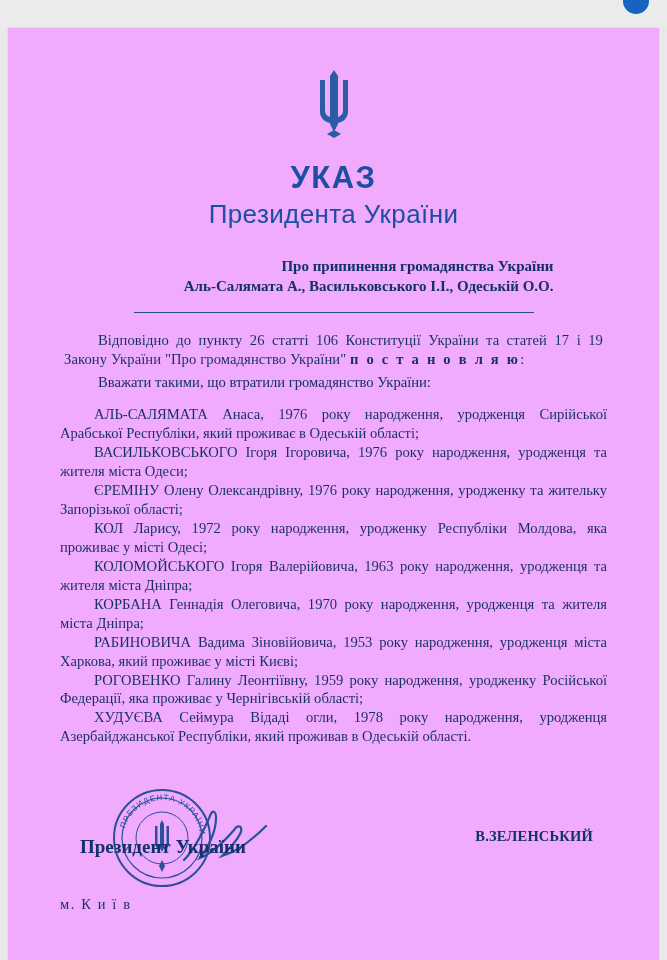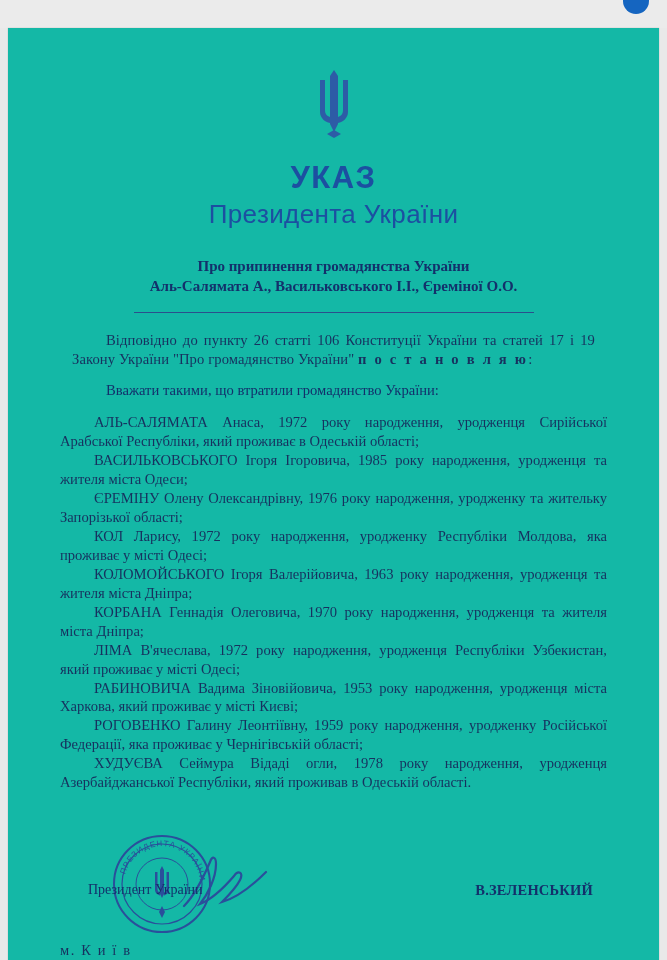--- a/index.html
+++ b/index.html
@@ -28,21 +28,21 @@
     height: 26px;
     border-radius: 50%;
     background: #1565c0;
   }
   .page {
     position: absolute;
     top: 28px;
     left: 8px;
     width: 651px;
     height: 932px;
-    background: #14b8a6;
+    background: #f0abfc;
     box-shadow: 0 0 1px rgba(0,0,0,0.25);
   }
   .emblem {
     margin: 40px auto 0 auto;
     width: 54px;
     text-align: center;
   }
   .emblem svg { display: block; }
 
   .title-block {
@@ -61,21 +61,21 @@
     font-family: "Liberation Sans", sans-serif;
     font-size: 26px;
     font-weight: normal;
     margin-top: 4px;
     letter-spacing: 0.4px;
   }
 
   .subject {
     margin: 26px auto 0 auto;
     width: 440px;
-    text-align: center;
+    text-align: right;
     color: #13306b;
     font-family: "Liberation Serif", serif;
     font-weight: bold;
     font-size: 15px;
     line-height: 1.35;
   }
 
   .rule {
     width: 400px;
     height: 1px;
@@ -84,21 +84,21 @@
   }
 
   .body-text {
     margin: 18px 52px 0 52px;
     color: #17315f;
     font-size: 14.6px;
     line-height: 1.30;
     text-align: justify;
   }
   .body-text p {
-    margin: 12px;
+    margin: 4px;
     text-indent: 34px;
     text-align: justify;
   }
   .preamble {
     letter-spacing: 0.1px;
   }
   .spaced {
     letter-spacing: 2.2px;
   }
   .heading-line {
@@ -114,30 +114,30 @@
     margin: 0;
   }
 
   .sign-row {
     margin: 40px 52px 0 52px;
     position: relative;
     height: 90px;
   }
   .sign-left {
     position: absolute;
-    left: 28px;
+    left: 20px;
     top: 50px;
-    font-weight: normal;
-    color: #13306b;
-    font-size: 14px;
+    font-weight: bold;
+    color: #13306b;
+    font-size: 19px;
   }
   .sign-right {
     position: absolute;
     right: 14px;
-    top: 50px;
+    top: 42px;
     font-weight: bold;
     color: #13306b;
     font-size: 14.5px;
     letter-spacing: 0.2px;
   }
   .stamp {
     position: absolute;
     left: 50px;
     top: 0px;
     width: 104px;
@@ -181,38 +181,37 @@
     </svg>
   </div>
 
   <div class="title-block">
     <div class="title-main">УКАЗ</div>
     <div class="title-sub">Президента України</div>
   </div>
 
   <div class="subject">
     <div>Про припинення громадянства України</div>
-    <div>Аль-Салямата А., Васильковського І.І., Єреміної О.О.</div>
+    <div>Аль-Салямата А., Васильковського І.І., Одеській О.О.</div>
   </div>
 
   <div class="rule"></div>
 
   <div class="body-text">
     <p class="preamble"><span>Відповідно до пункту 26 статті 106 Конституції України та статей 17 і 19 Закону України "Про громадянство України" </span><b class="spaced">п о с т а н о в л я ю</b><span>:</span></p>
 
     <p class="heading-line">Вважати такими, що втратили громадянство України:</p>
 
     <div class="entries">
-      <p style="text-indent:34px">АЛЬ-САЛЯМАТА Анаса, 1972 року народження, уродженця Сирійської Арабської Республіки, який проживає в Одеській області;</p>
-      <p style="text-indent:34px">ВАСИЛЬКОВСЬКОГО Ігоря Ігоровича, 1985 року народження, уродженця та жителя міста Одеси;</p>
+      <p style="text-indent:34px">АЛЬ-САЛЯМАТА Анаса, 1976 року народження, уродженця Сирійської Арабської Республіки, який проживає в Одеській області;</p>
+      <p style="text-indent:34px">ВАСИЛЬКОВСЬКОГО Ігоря Ігоровича, 1976 року народження, уродженця та жителя міста Одеси;</p>
       <p style="text-indent:34px">ЄРЕМІНУ Олену Олександрівну, 1976 року народження, уродженку та жительку Запорізької області;</p>
       <p style="text-indent:34px">КОЛ Ларису, 1972 року народження, уродженку Республіки Молдова, яка проживає у місті Одесі;</p>
       <p style="text-indent:34px">КОЛОМОЙСЬКОГО Ігоря Валерійовича, 1963 року народження, уродженця та жителя міста Дніпра;</p>
       <p style="text-indent:34px">КОРБАНА Геннадія Олеговича, 1970 року народження, уродженця та жителя міста Дніпра;</p>
-      <p style="text-indent:34px">ЛІМА В'ячеслава, 1972 року народження, уродженця Республіки Узбекистан, який проживає у місті Одесі;</p>
       <p style="text-indent:34px">РАБИНОВИЧА Вадима Зіновійовича, 1953 року народження, уродженця міста Харкова, який проживає у місті Києві;</p>
       <p style="text-indent:34px">РОГОВЕНКО Галину Леонтіївну, 1959 року народження, уродженку Російської Федерації, яка проживає у Чернігівській області;</p>
       <p style="text-indent:34px">ХУДУЄВА Сеймура Відаді огли, 1978 року народження, уродженця Азербайджанської Республіки, який проживав в Одеській області.</p>
     </div>
   </div>
 
   <div class="sign-row">
     <div class="stamp">
       <svg width="104" height="104" viewBox="0 0 104 104" aria-hidden="true">
         <circle cx="52" cy="52" r="48" fill="none" stroke="#2a4f9b" stroke-width="2"></circle>

